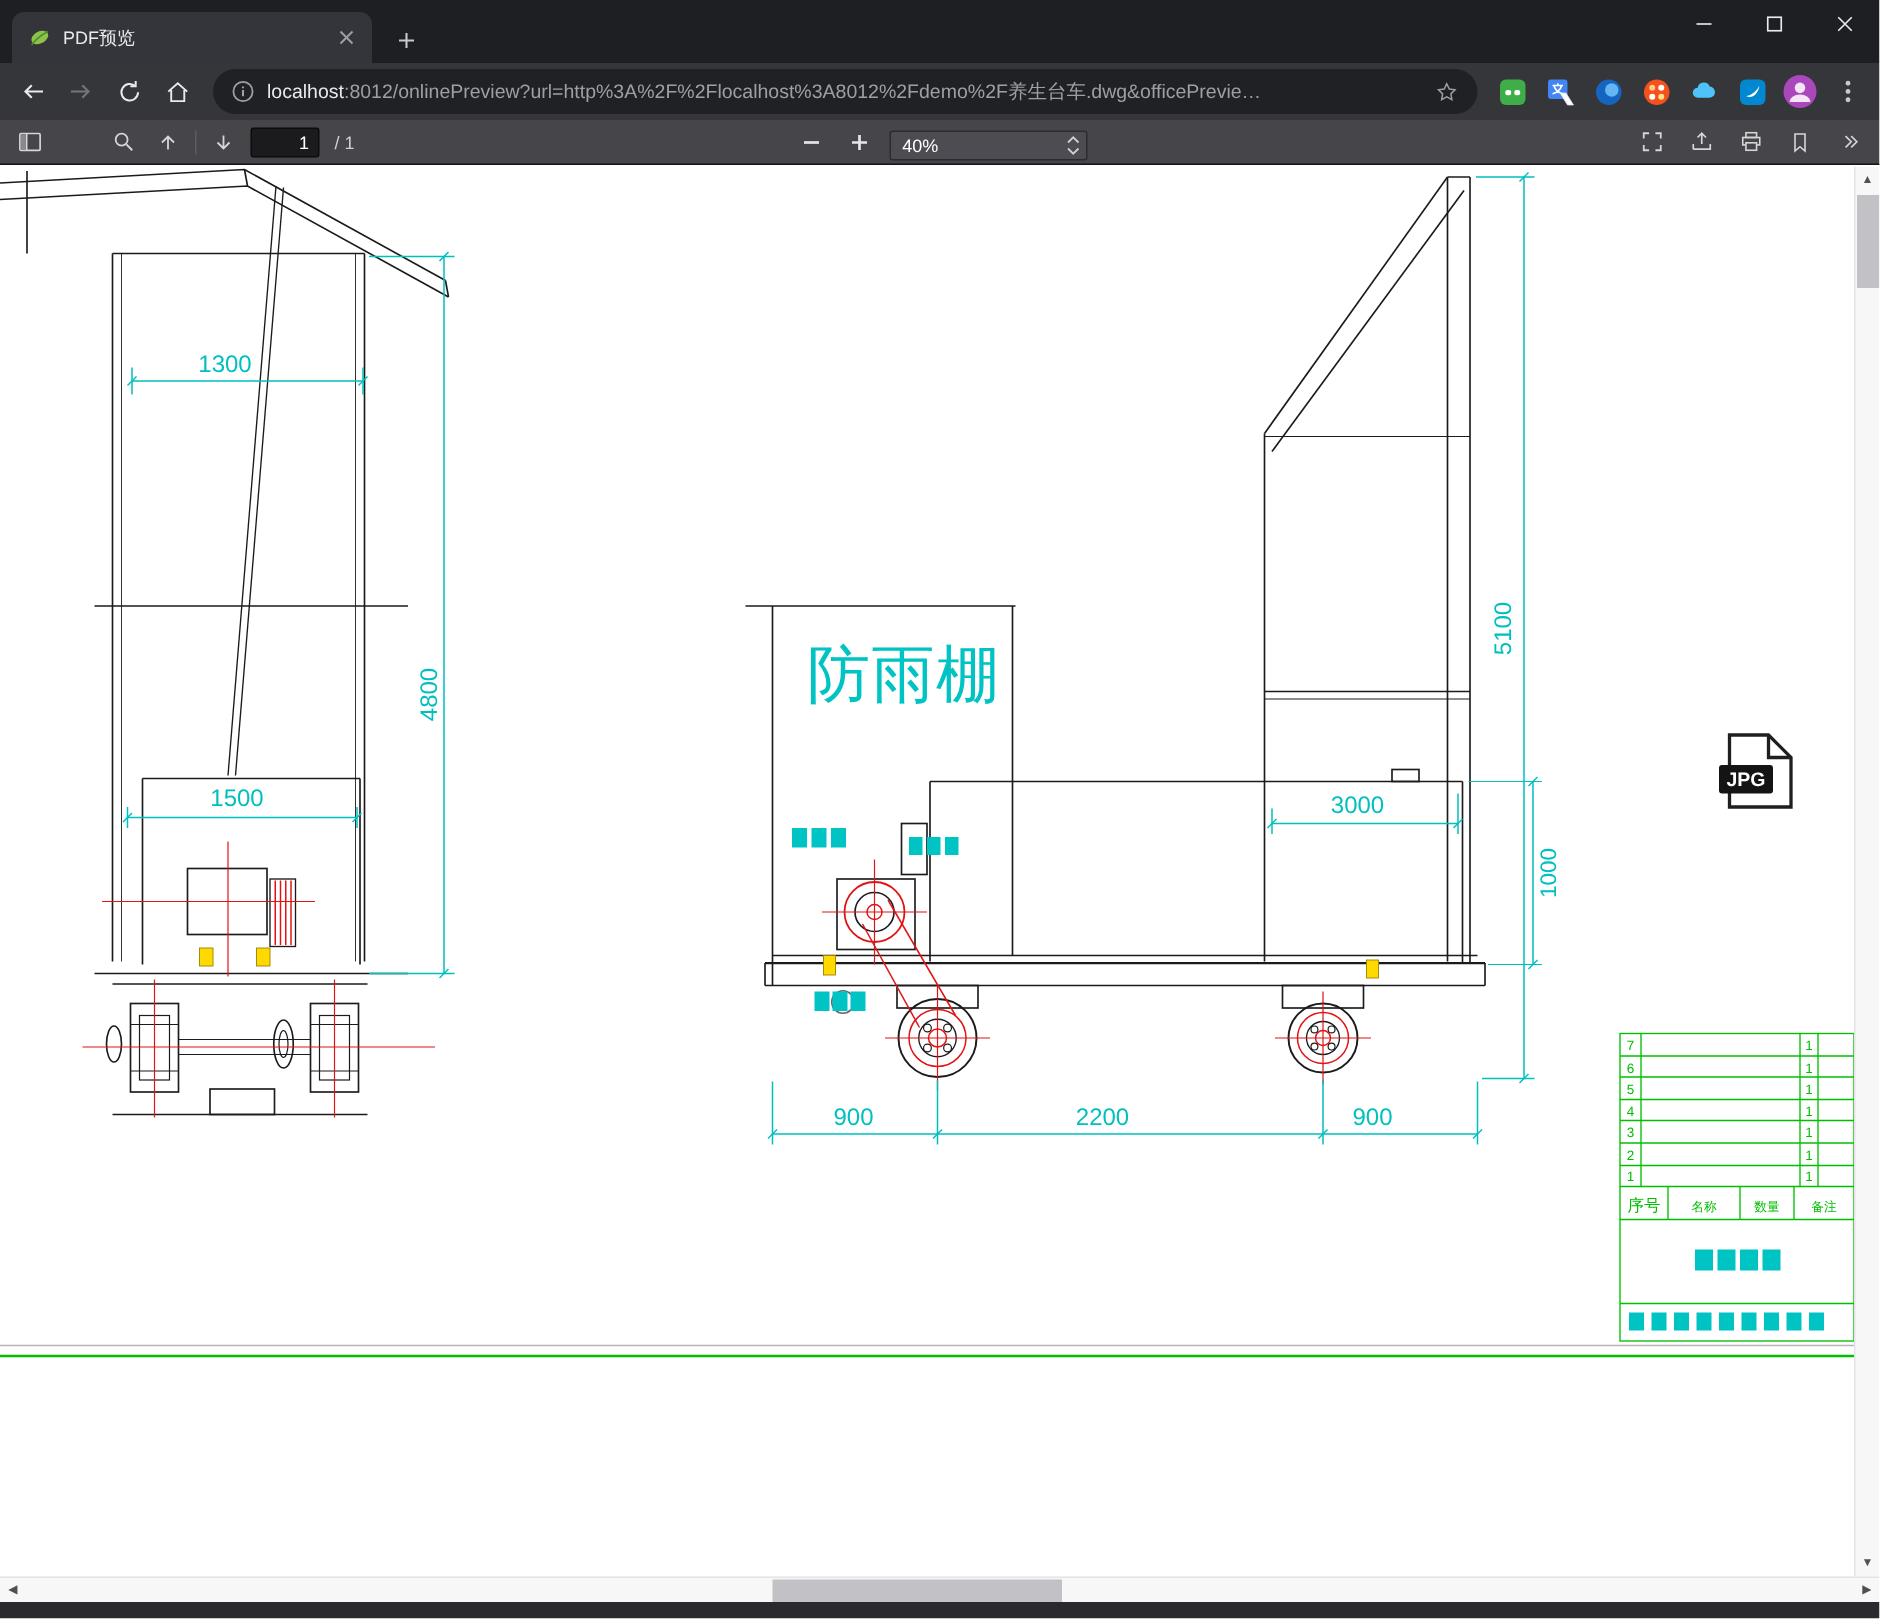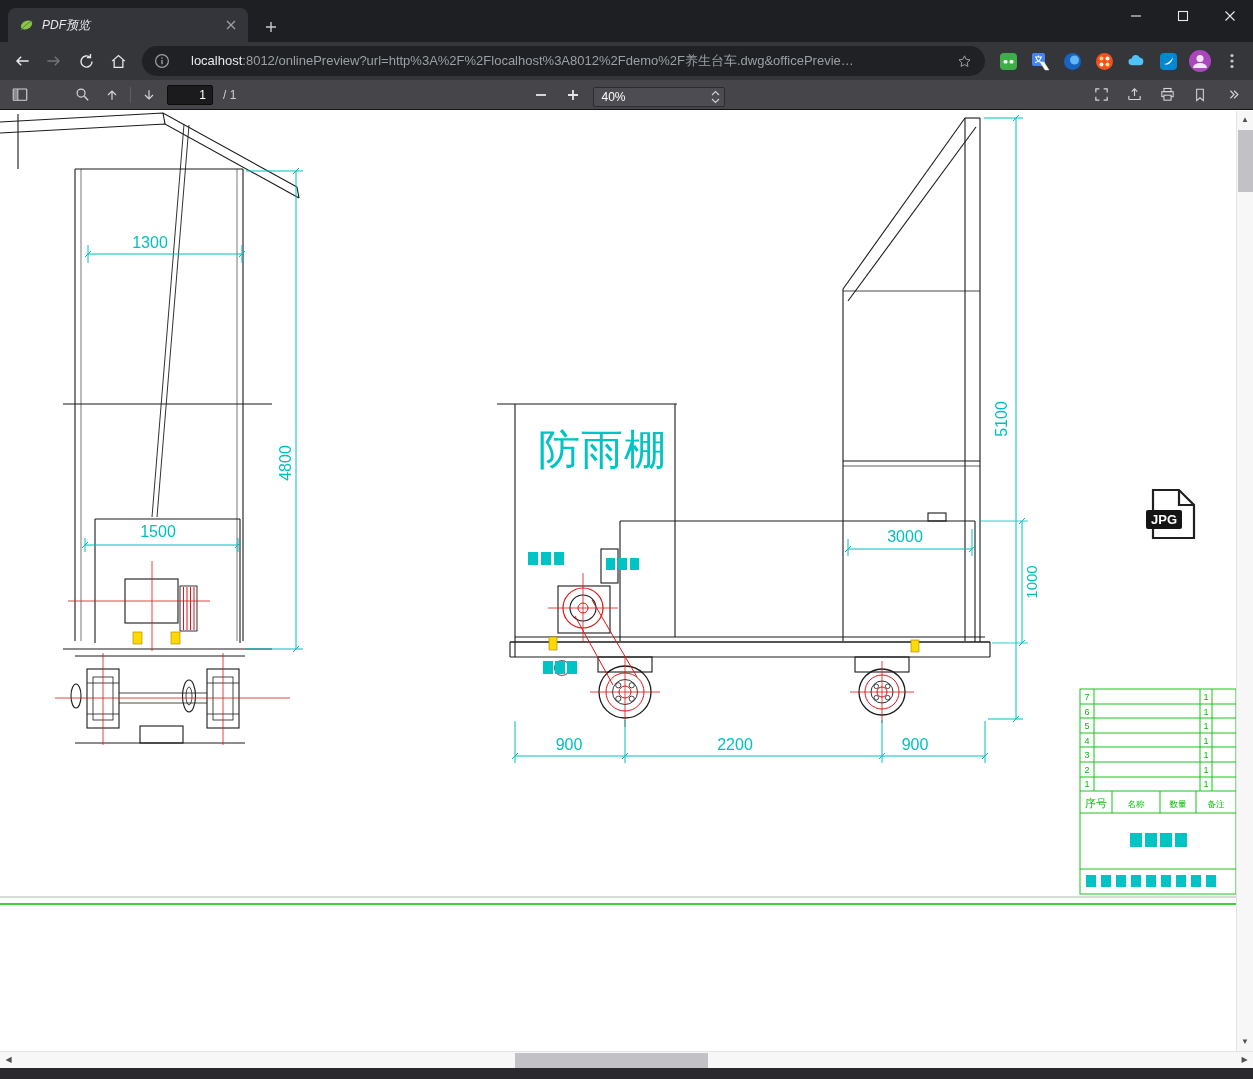--- a/index.html
+++ b/index.html
@@ -1,39 +1,39 @@
 <!DOCTYPE html>
 <html><head>
 <meta charset="utf-8">
 <style>
   * { margin:0; padding:0; box-sizing:border-box; }
   html,body { width:1253px; height:1079px; overflow:hidden; background:#fff;
     font-family:"Liberation Sans","DejaVu Sans",sans-serif; }
   .win { position:relative; width:1253px; height:1079px; }
 
   
-  .titlebar { position:absolute; top:0; left:0; width:100%; height:42px; background:#1e1f23;font-style:italic; }
+  .titlebar { position:absolute; top:0; left:0; width:100%; height:42px; background:#1e1f23; }
   .tab { position:absolute; left:8px; top:8px; width:240px; height:34px; background:#34353a;
     border-radius:8px 8px 0 0; display:flex; align-items:center; padding:0 8px 0 10px;
     color:#e8eaed; font-size:12px; }
   .tab-label { margin-left:8px; white-space:nowrap; overflow:hidden; flex:1; }
   .icon-btn { display:flex; align-items:center; justify-content:center; cursor:pointer; }
   .tab-close { width:18px; height:18px; border-radius:50%; }
   .newtab { position:absolute; left:258px; top:14px; width:26px; height:26px; border-radius:50%; }
   .win-controls { position:absolute; right:0; top:0; display:flex; }
   .win-btn { width:47px; height:32px; display:flex; align-items:center; justify-content:center; }
 
   
   .toolbar { position:absolute; top:42px; left:0; width:100%; height:38px; background:#35363a;
     display:flex; align-items:center; padding:0 8px; gap:4px; }
   .nav-btn { width:28px; height:28px; border-radius:50%; flex:0 0 auto; }
   .addressbar { flex:1; height:30px; background:#202124; border-radius:15px; margin:0 6px;
     display:flex; align-items:center; padding:0 12px; min-width:0; }
   .url { color:#9aa0a6; font-size:13px; white-space:nowrap; overflow:hidden; margin-left:8px; flex:1; }
-  .url b { color:#e8eaed; font-weight:normal;margin-left:13px; }
+  .url b { color:#e8eaed; font-weight:normal; }
   .ext-icons { display:flex; align-items:center; gap:6px; flex:0 0 auto; }
   .ext { width:26px; height:26px; display:flex; align-items:center; justify-content:center; }
 
   
   .pdfbar { position:absolute; top:80px; left:0; width:100%; height:30px; background:#45454a;
     border-bottom:1px solid #151517; display:flex; align-items:center; color:#d6d6d8; }
   .pdf-left { display:flex; align-items:center; gap:6px; padding-left:8px; }
   .pdf-center { position:absolute; left:50%; transform:translateX(-50%); display:flex; align-items:flex-end; gap:8px; }
   .pdf-right { position:absolute; right:8px; display:flex; align-items:center; gap:9px; }
   .pbtn { width:24px; height:24px; }

